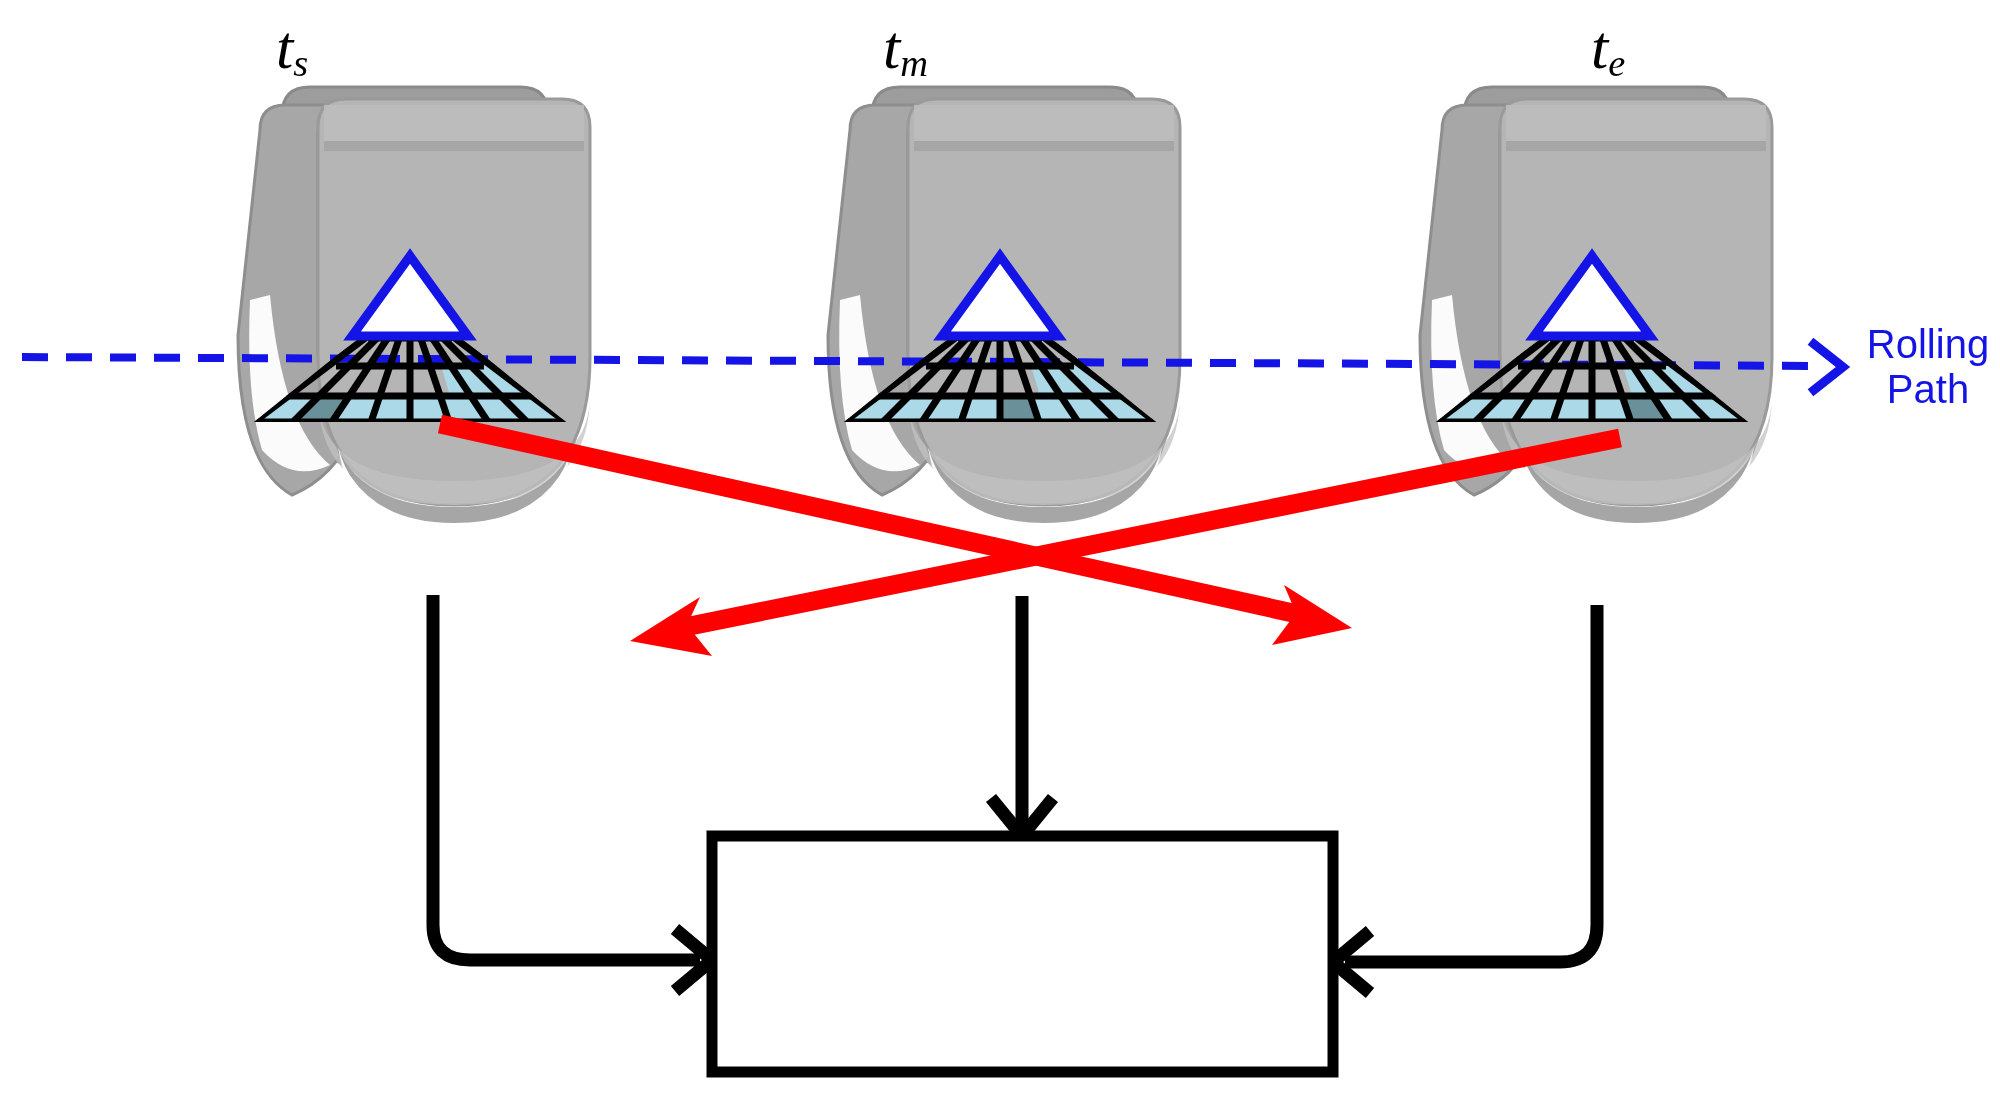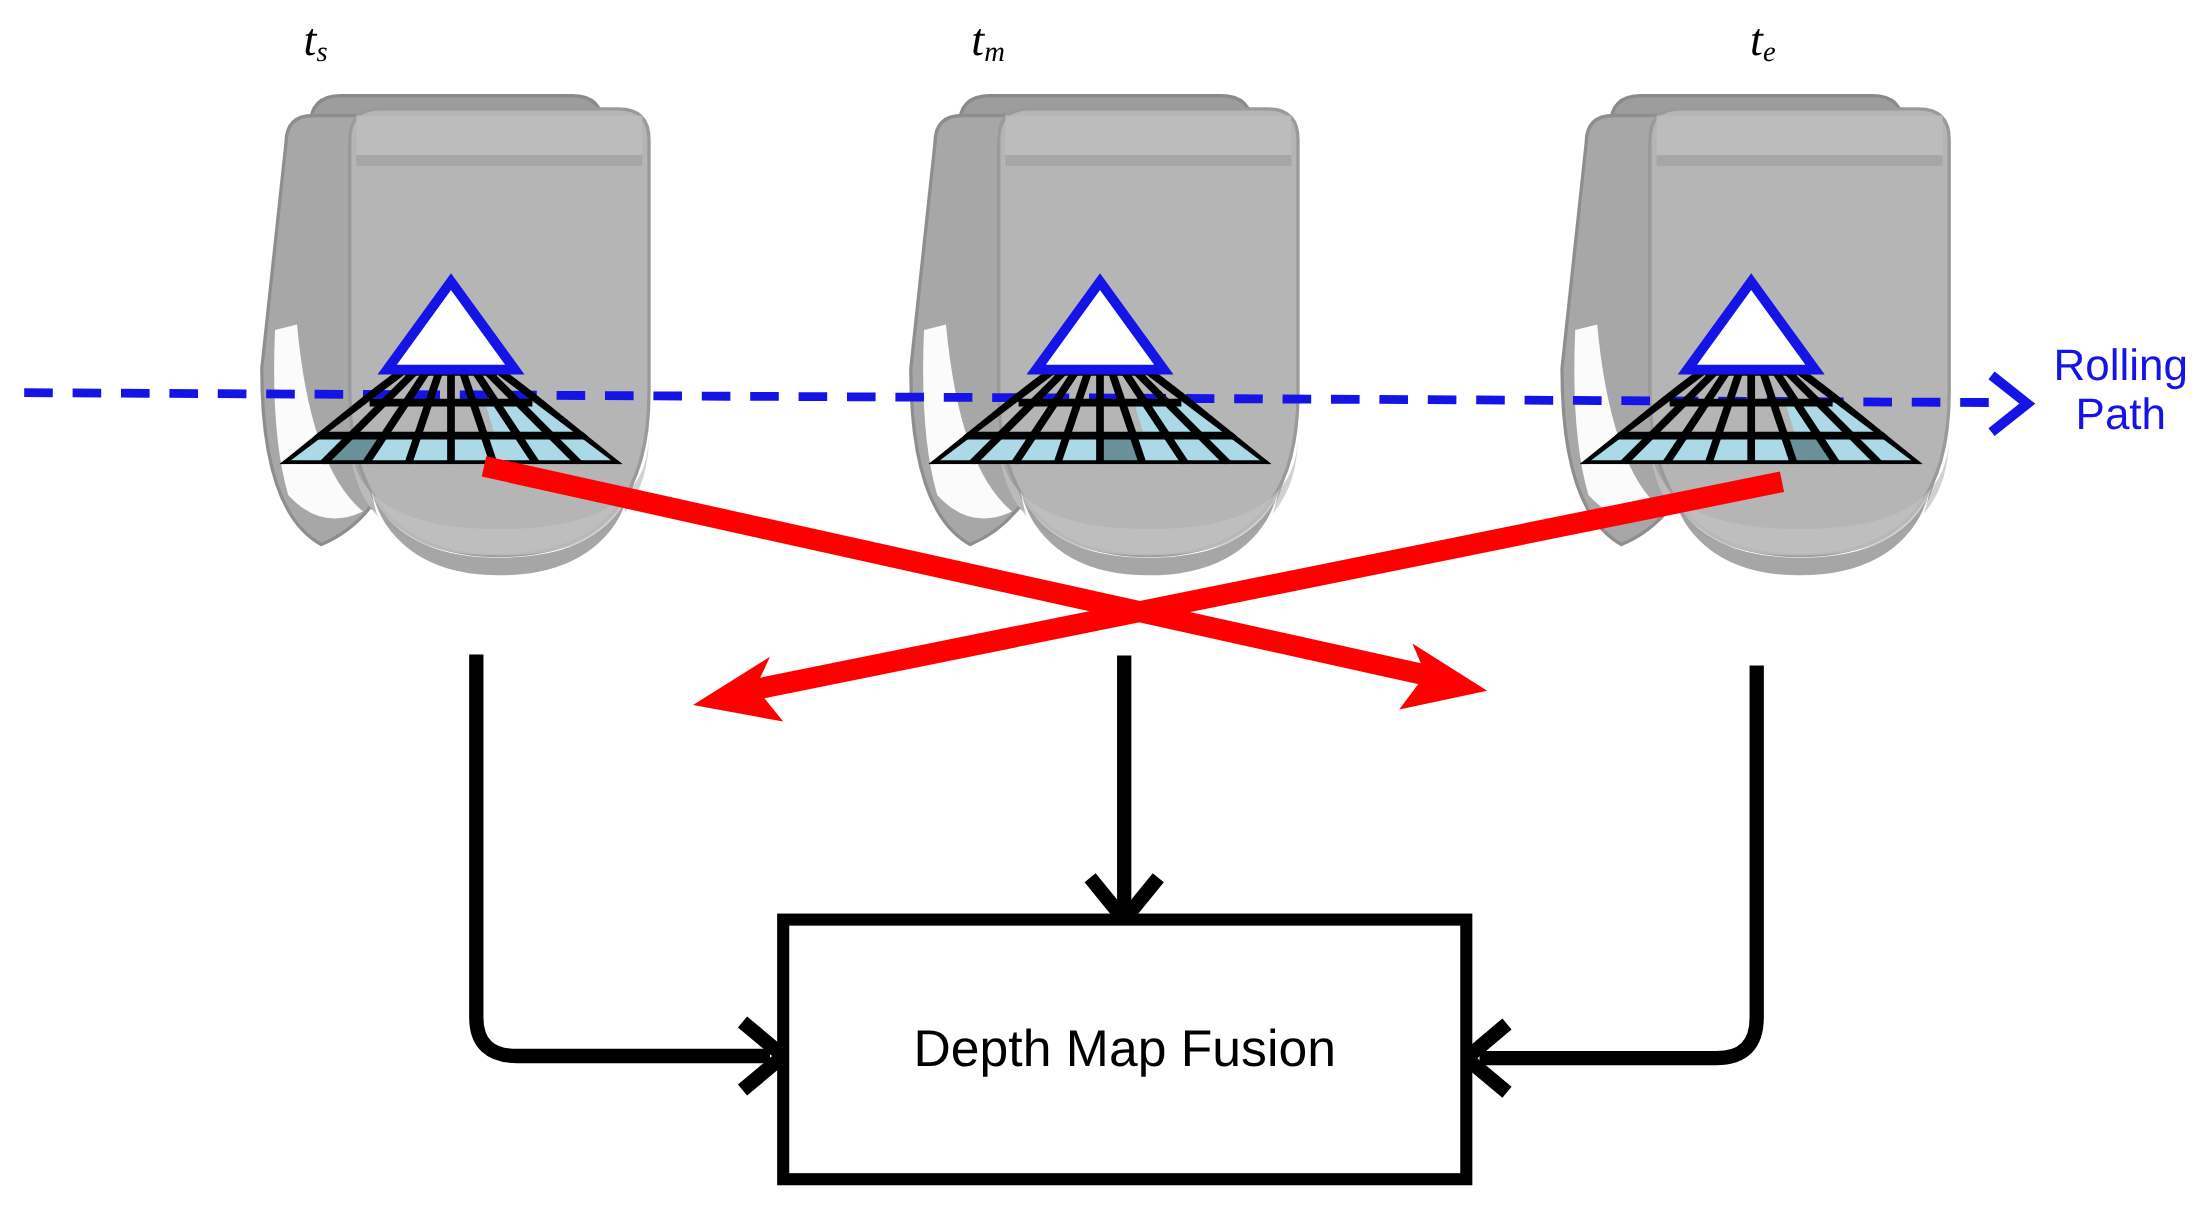--- a/index.html
+++ b/index.html
@@ -1,21 +1,21 @@
 <!DOCTYPE html>
 <html><head>
 <meta charset="utf-8">
 <style>
   html,body{margin:0;padding:0;background:#ffffff;}
   body{width:2000px;height:1118px;overflow:hidden;font-family:"Liberation Sans",sans-serif;}
   #stage{position:relative;width:2000px;height:1118px;background:#fff;}
   svg.layer{position:absolute;left:0;top:0;width:2000px;height:1118px;}
-  .tlabel{position:absolute;font-family:"Liberation Serif",serif;font-style:italic;font-size:42px;color:#000;white-space:nowrap;line-height:1;}
+  .tlabel{position:absolute;font-family:"Liberation Serif",serif;font-style:italic;font-size:62px;color:#000;white-space:nowrap;line-height:1;}
   .tlabel sub{font-size:0.62em;font-style:italic;vertical-align:-0.22em;}
-  .rolling{position:absolute;color:#1414E6;font-family:"Liberation Sans",sans-serif;font-size:40px;line-height:1.12;text-align:center;white-space:pre-line;}
+  .rolling{position:absolute;color:#1414E6;font-family:"Liberation Sans",sans-serif;font-size:40px;line-height:1.12;text-align:center;white-space:pre-line;margin-top:12px;}
   .boxlabel{position:absolute;font-family:"Liberation Sans",sans-serif;font-size:47px;color:#000;}
 </style>
 </head>
 <body>
 
 <div id="stage">
 
   <svg class="layer" viewBox="0 0 2000 1118">
     <defs>
 
@@ -182,21 +182,20 @@
     </g>
     <g>
       <line x1="1620" y1="438" x2="680" y2="628" stroke="#FF0000" stroke-width="19" stroke-linecap="butt"></line>
       <polygon points="630,641 700,597 687,625 712,656" fill="#FF0000"></polygon>
     </g>
   </svg>
 
   <svg class="layer" viewBox="0 0 2000 1118">
     <rect x="712" y="836" width="621" height="236" fill="#FFFFFF" stroke="#000000" stroke-width="11"></rect>
   </svg>
-  <div class="boxlabel" style="left:712px;top:925px;width:621px;text-align:center;">Depth Map Fusion</div>
 
   <div class="tlabel" style="left:276px;top:16px;">
     <span>t</span><sub>s</sub>
   </div>
   <div class="tlabel" style="left:883px;top:16px;">
     <span>t</span><sub>m</sub>
   </div>
   <div class="tlabel" style="left:1591px;top:16px;">
     <span>t</span><sub>e</sub>
   </div>

